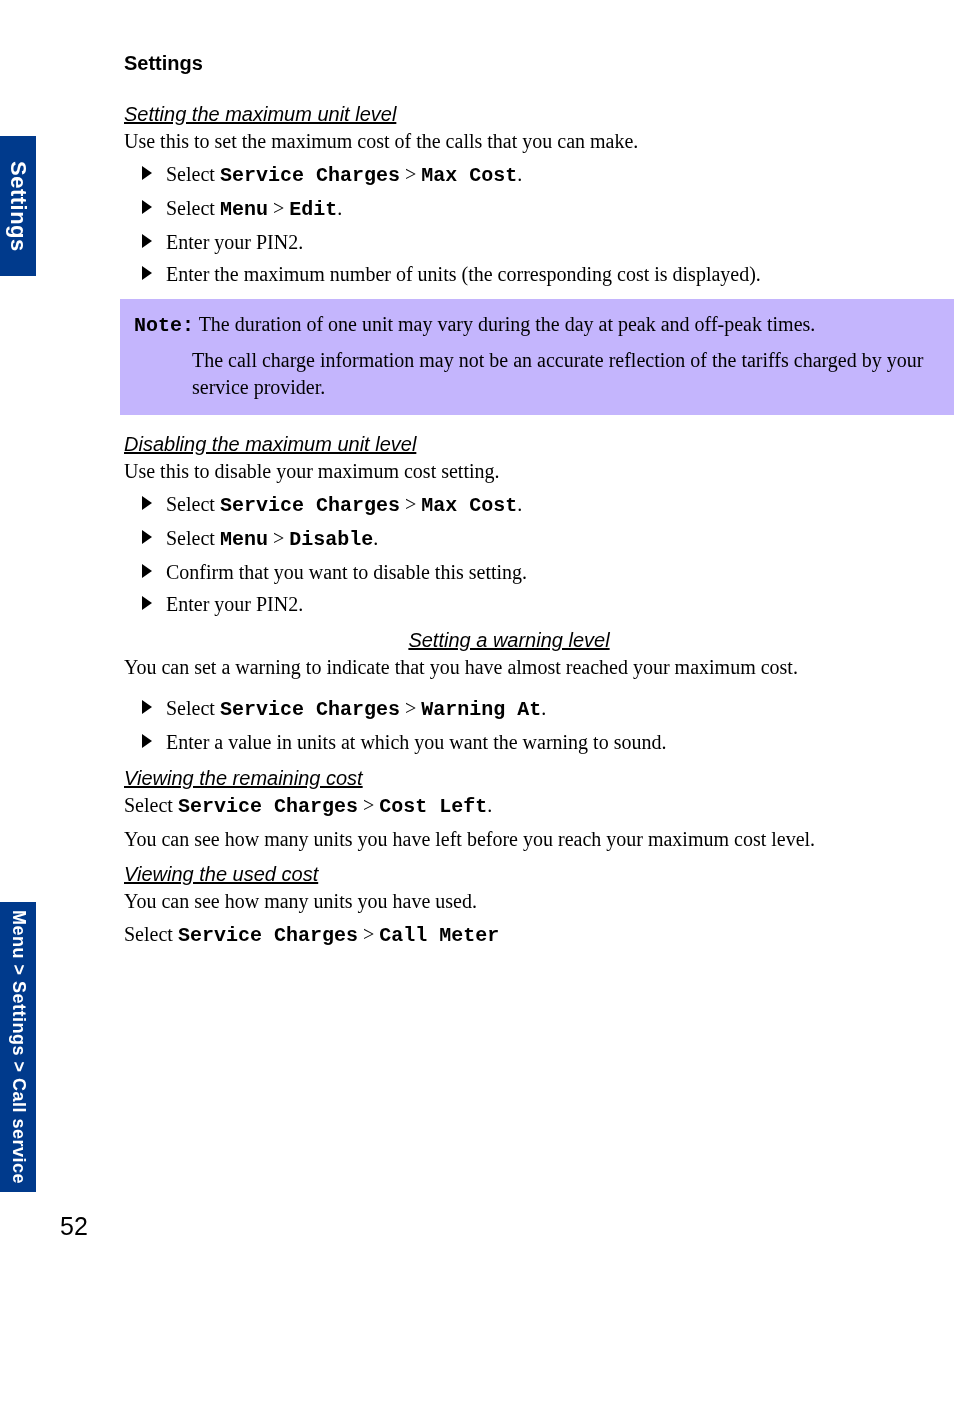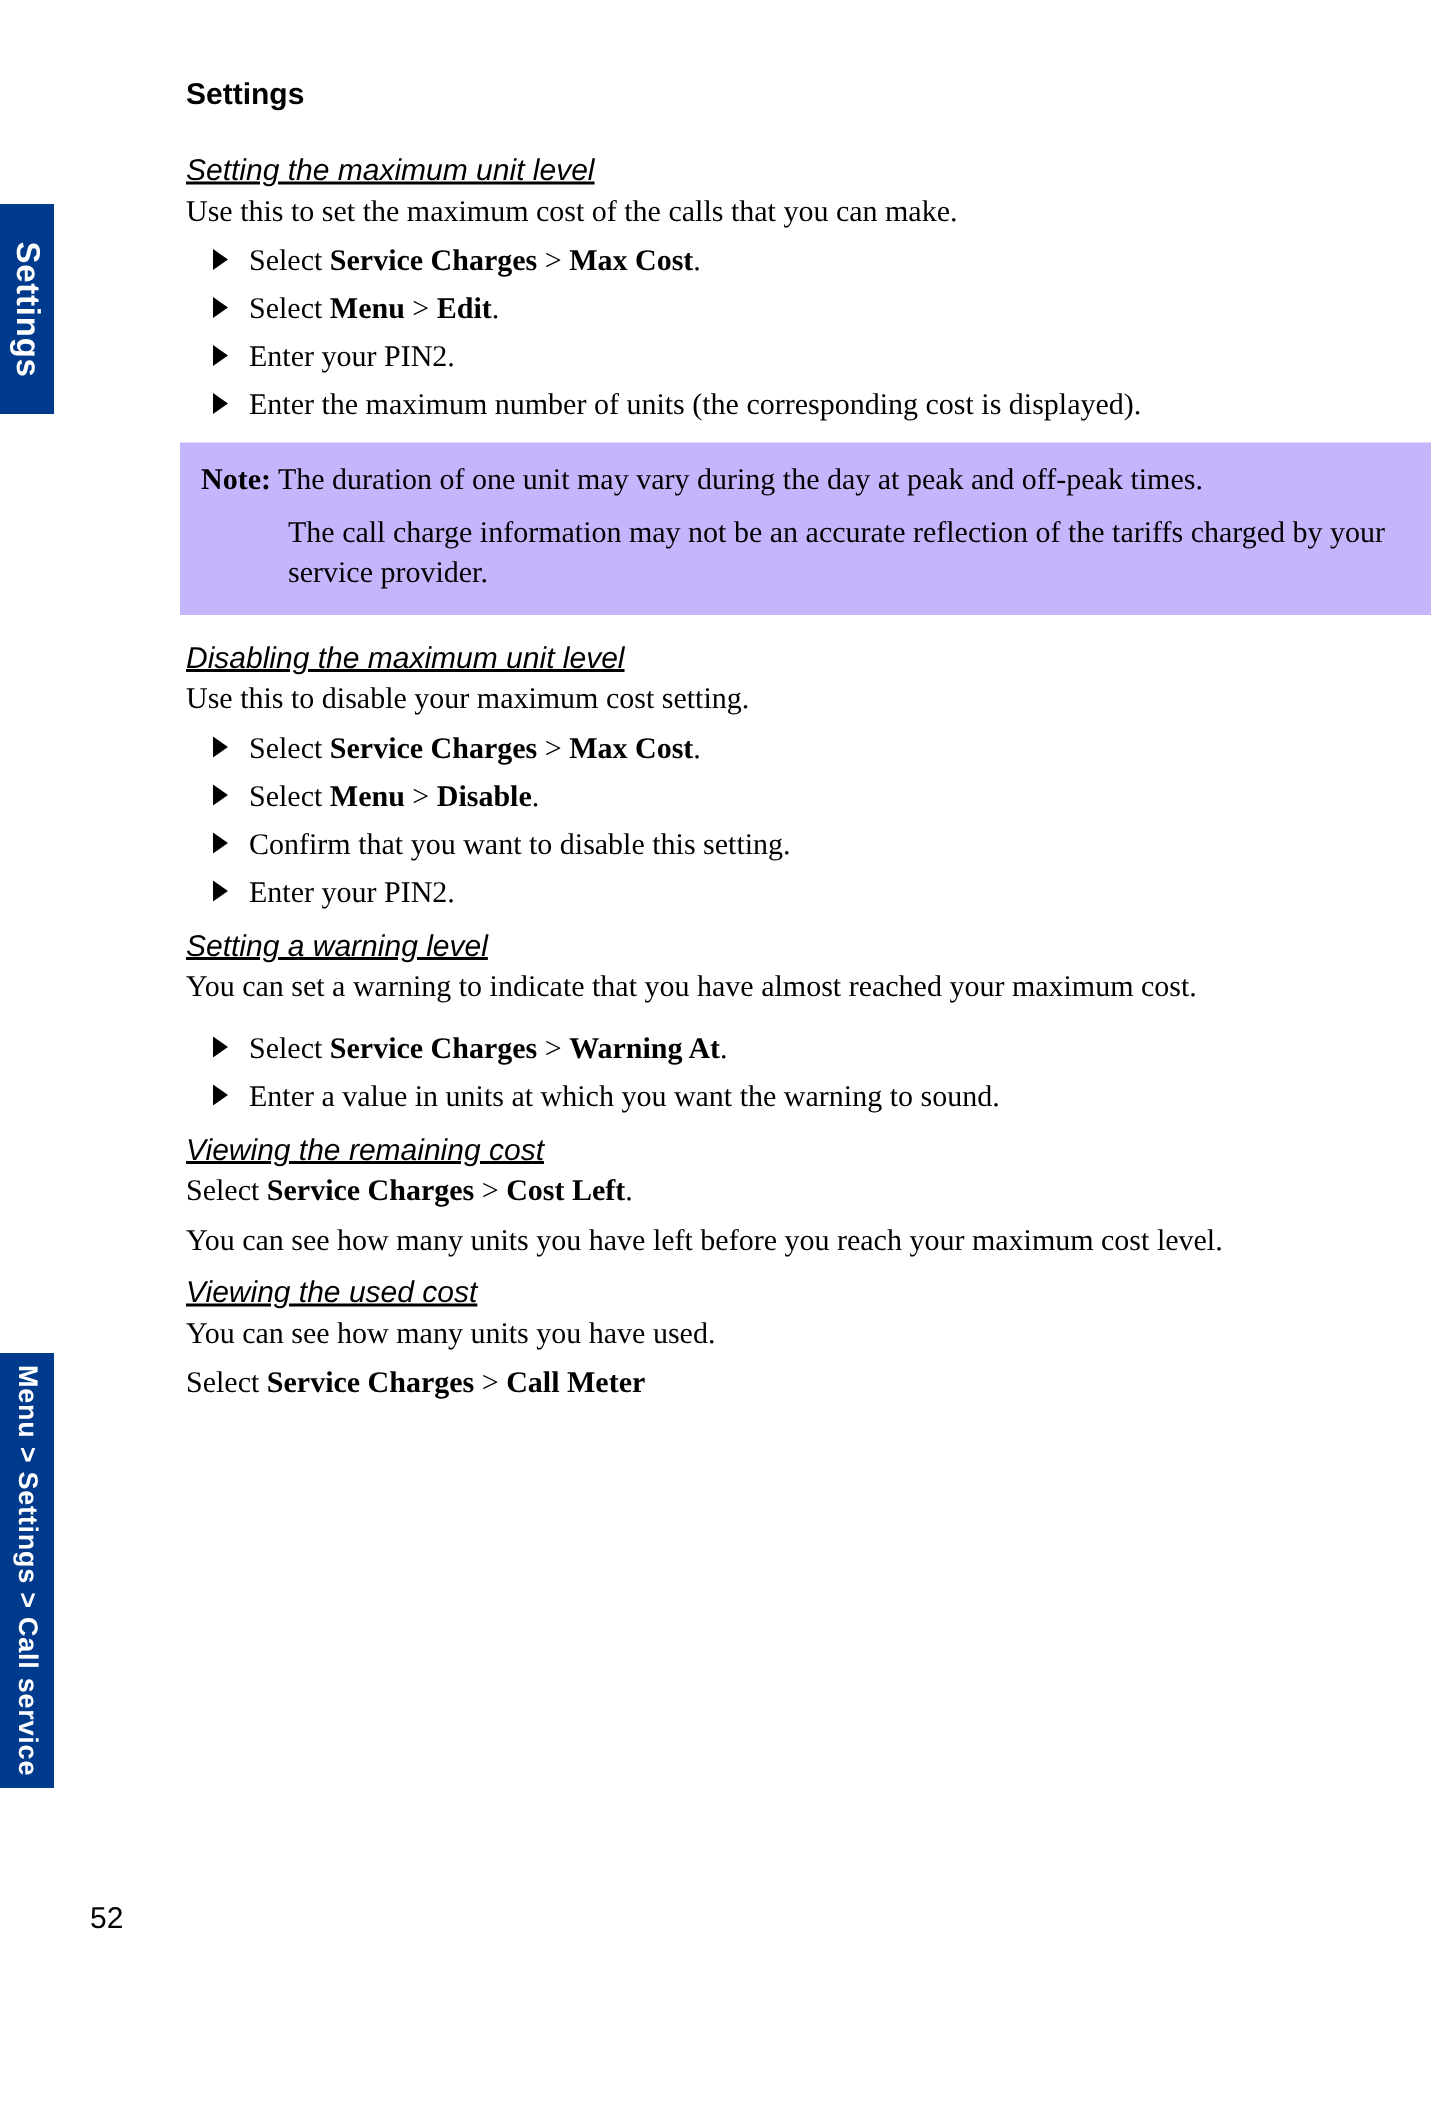--- a/index.html
+++ b/index.html
@@ -29,23 +29,23 @@
     font-size: 22px;
     white-space: nowrap;
     letter-spacing: 0.5px;
   }
   .tab-top { top: 136px; height: 140px; }
   .tab-bottom { top: 902px; height: 290px; }
   .tab-bottom span { font-size: 18px; font-weight: 700; }
   .page-number {
     position: absolute;
     left: 60px;
-    top: 1268px;
+    top: 1212px;
     font-family: Arial, Helvetica, sans-serif;
-    font-size: 20px;
+    font-size: 25px;
   }
   .content {
     position: absolute;
     left: 124px;
     top: 52px;
     width: 770px;
   }
   .heading-bold {
     font-family: Arial, Helvetica, sans-serif;
     font-weight: 700;
@@ -79,21 +79,21 @@
     content: "";
     position: absolute;
     left: 0;
     top: 5px;
     width: 0;
     height: 0;
     border-top: 7px solid transparent;
     border-bottom: 7px solid transparent;
     border-left: 10px solid #000;
   }
-  .bold { font-weight: 700; }
+  .bold { font-weight: 700; font-family: Liberation Mono, monospace; }
   .note-box {
     background: #c4b5fd;
     padding: 14px 14px 14px 14px;
     margin: 10px 0 10px -4px;
     width: 842px;
   }
   .note-box .note-first {
     margin-bottom: 10px;
   }
   .note-indent {
@@ -152,21 +152,21 @@
 
   <div class="sub-italic">Disabling the maximum unit level</div>
   <div class="body-text">Use this to disable your maximum cost setting.</div>
   <ul class="step-list">
     <li><span>Select </span><span class="bold">Service Charges</span><span> &gt; </span><span class="bold">Max Cost</span><span>.</span></li>
     <li><span>Select </span><span class="bold">Menu</span><span> &gt; </span><span class="bold">Disable</span><span>.</span></li>
     <li>Confirm that you want to disable this setting.</li>
     <li>Enter your PIN2.</li>
   </ul>
 
-  <div class="sub-italic" style="margin-top:6px;">Setting a warning level</div>
+  <div class="sub-italic" style="margin-top:6px;text-align:center;">Setting a warning level</div>
   <div class="body-text">You can set a warning to indicate that you have almost reached your maximum cost.</div>
 
 
   <ul class="step-list" style="margin-top:14px;">
     <li><span>Select </span><span class="bold">Service Charges</span><span> &gt; </span><span class="bold">Warning At</span><span>.</span></li>
     <li>Enter a value in units at which you want the warning to sound.</li>
   </ul>
 
   <div class="sub-italic" style="margin-top:8px;">Viewing the remaining cost</div>
   <div class="body-text"><span>Select </span><span class="bold">Service Charges</span><span> &gt; </span><span class="bold">Cost Left</span><span>.</span></div>

